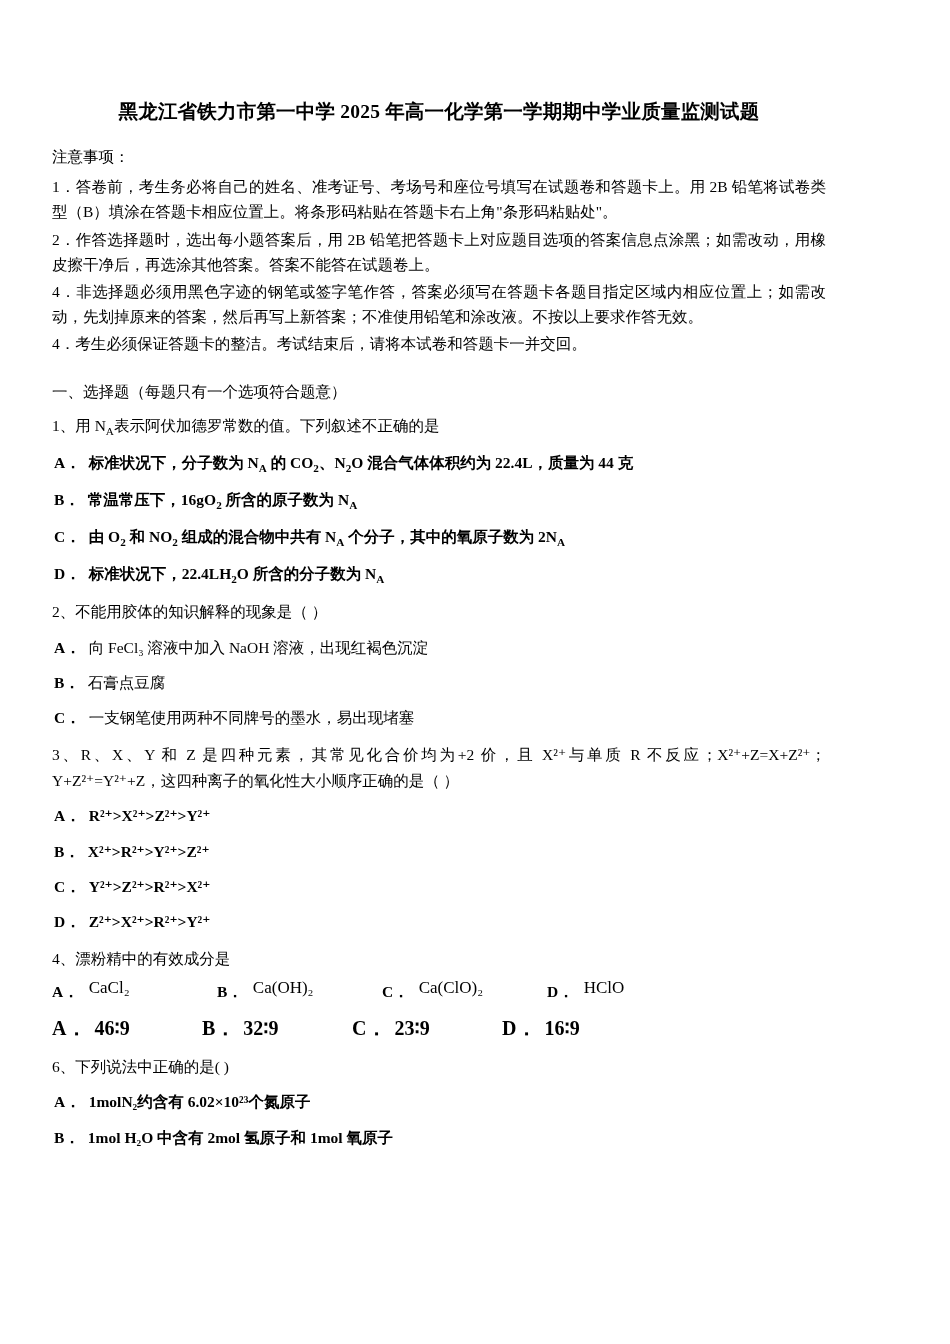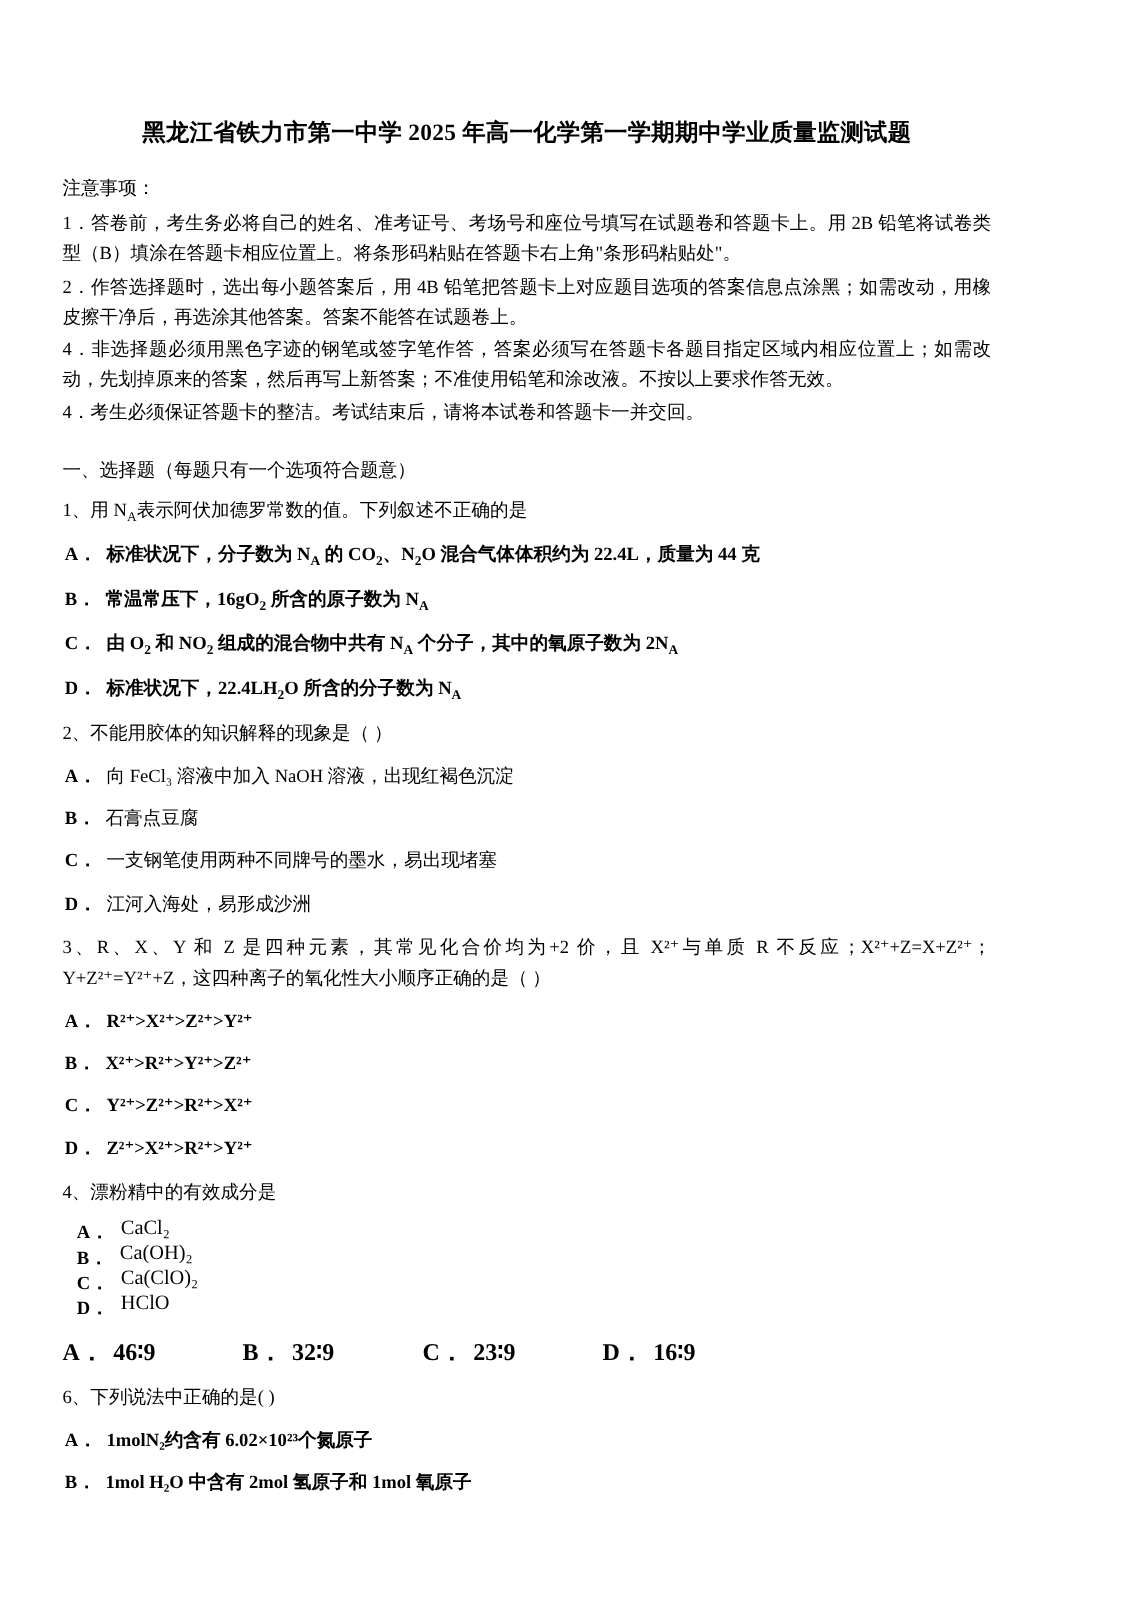--- a/index.html
+++ b/index.html
@@ -62,22 +62,21 @@
   }
   .opt .lab {
     font-weight: bold;
     margin-right: 8px;
   }
   b, .b { font-weight: bold; }
   sub { font-size: 0.72em; vertical-align: sub; }
   .opt-row {
     display: flex;
     font-size: 15.5px;
-    margin: 10px 12px;
-    flex-direction: column;
+    margin: 10px 0;
   }
   .opt-row > div {
     flex: 0 0 auto;
   }
   .opt-row .cell {
     width: 165px;
   }
   .formula {
     font-family: "Liberation Serif", "DejaVu Serif", serif;
     font-size: 17px;
@@ -102,21 +101,21 @@
 </head>
 <body>
 
 <div class="page">
 
   <h1 class="doc-title">黑龙江省铁力市第一中学 2025 年高一化学第一学期期中学业质量监测试题</h1>
 
   <div class="notes-block">
     <div class="section-label">注意事项：</div>
     <p class="note">1．答卷前，考生务必将自己的姓名、准考证号、考场号和座位号填写在试题卷和答题卡上。用 2B 铅笔将试卷类型（B）填涂在答题卡相应位置上。将条形码粘贴在答题卡右上角"条形码粘贴处"。</p>
-    <p class="note">2．作答选择题时，选出每小题答案后，用 4B 铅笔把答题卡上对应题目选项的答案信息点涂黑；如需改动，用橡皮擦干净后，再选涂其他答案。答案不能答在试题卷上。</p>
+    <p class="note">2．作答选择题时，选出每小题答案后，用 2B 铅笔把答题卡上对应题目选项的答案信息点涂黑；如需改动，用橡皮擦干净后，再选涂其他答案。答案不能答在试题卷上。</p>
     <p class="note">4．非选择题必须用黑色字迹的钢笔或签字笔作答，答案必须写在答题卡各题目指定区域内相应位置上；如需改动，先划掉原来的答案，然后再写上新答案；不准使用铅笔和涂改液。不按以上要求作答无效。</p>
     <p class="note">4．考生必须保证答题卡的整洁。考试结束后，请将本试卷和答题卡一并交回。</p>
   </div>
 
   <div class="qsection-title">一、选择题（每题只有一个选项符合题意）</div>
 
   <div>
     <p class="q-stem"><span>1、用 N</span><sub>A</sub><span>表示阿伏加德罗常数的值。下列叙述不正确的是</span></p>
 
     <p class="opt">
@@ -134,21 +133,20 @@
     <p class="opt">
       <span class="lab">D．</span><b><span>标准状况下，22.4LH</span><sub>2</sub><span>O 所含的分子数为 N</span><sub>A</sub></b>
     </p>
   </div>
 
   <div>
     <p class="q-stem">2、不能用胶体的知识解释的现象是（    ）</p>
     <p class="opt"><span class="lab">A．</span><span>向 FeCl₃ 溶液中加入 NaOH 溶液，出现红褐色沉淀</span></p>
     <p class="opt"><span class="lab">B．</span><span>石膏点豆腐</span></p>
     <p class="opt"><span class="lab">C．</span><span>一支钢笔使用两种不同牌号的墨水，易出现堵塞</span></p>
-    <p class="opt"><span class="lab">D．</span><span>江河入海处，易形成沙洲</span></p>
   </div>
 
   <div>
     <p class="q-stem">3、R、X、Y 和 Z 是四种元素，其常见化合价均为+2 价，且 X²⁺与单质 R 不反应；X²⁺+Z=X+Z²⁺；Y+Z²⁺=Y²⁺+Z，这四种离子的氧化性大小顺序正确的是（      ）</p>
     <p class="opt"><span class="lab">A．</span><b>R²⁺&gt;X²⁺&gt;Z²⁺&gt;Y²⁺</b></p>
     <p class="opt"><span class="lab">B．</span><b>X²⁺&gt;R²⁺&gt;Y²⁺&gt;Z²⁺</b></p>
     <p class="opt"><span class="lab">C．</span><b>Y²⁺&gt;Z²⁺&gt;R²⁺&gt;X²⁺</b></p>
     <p class="opt"><span class="lab">D．</span><b>Z²⁺&gt;X²⁺&gt;R²⁺&gt;Y²⁺</b></p>
   </div>
 

